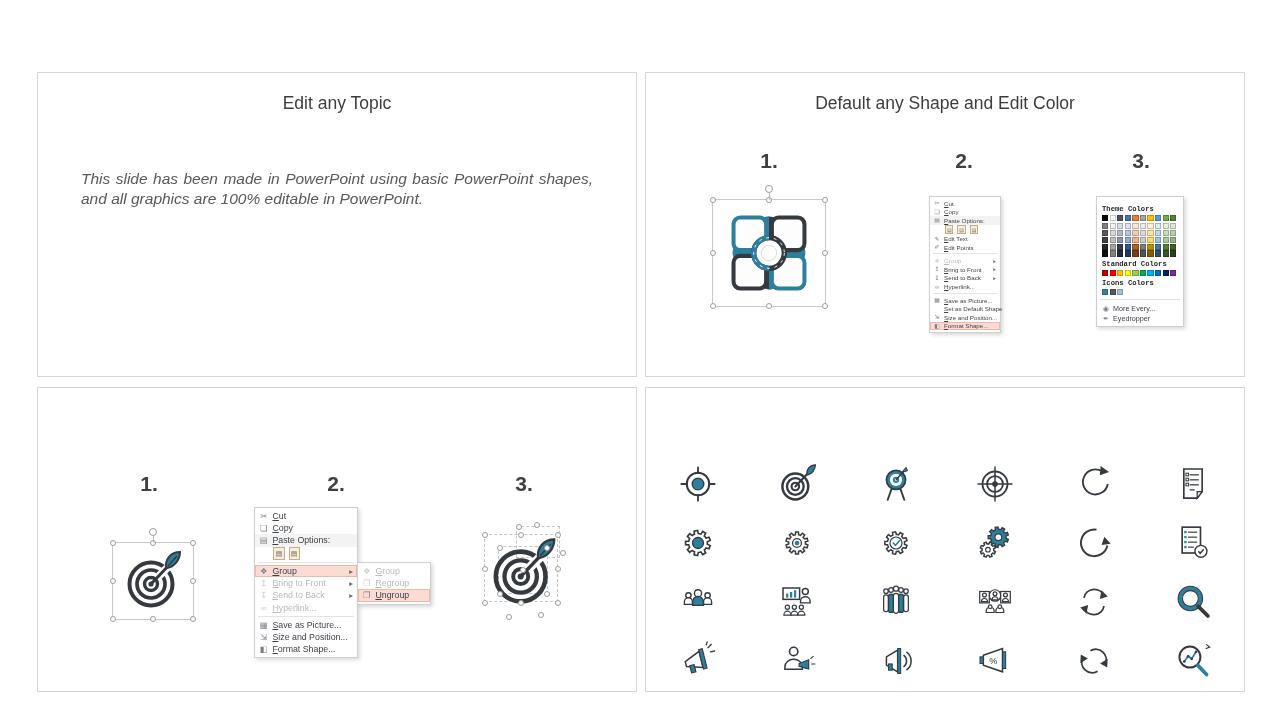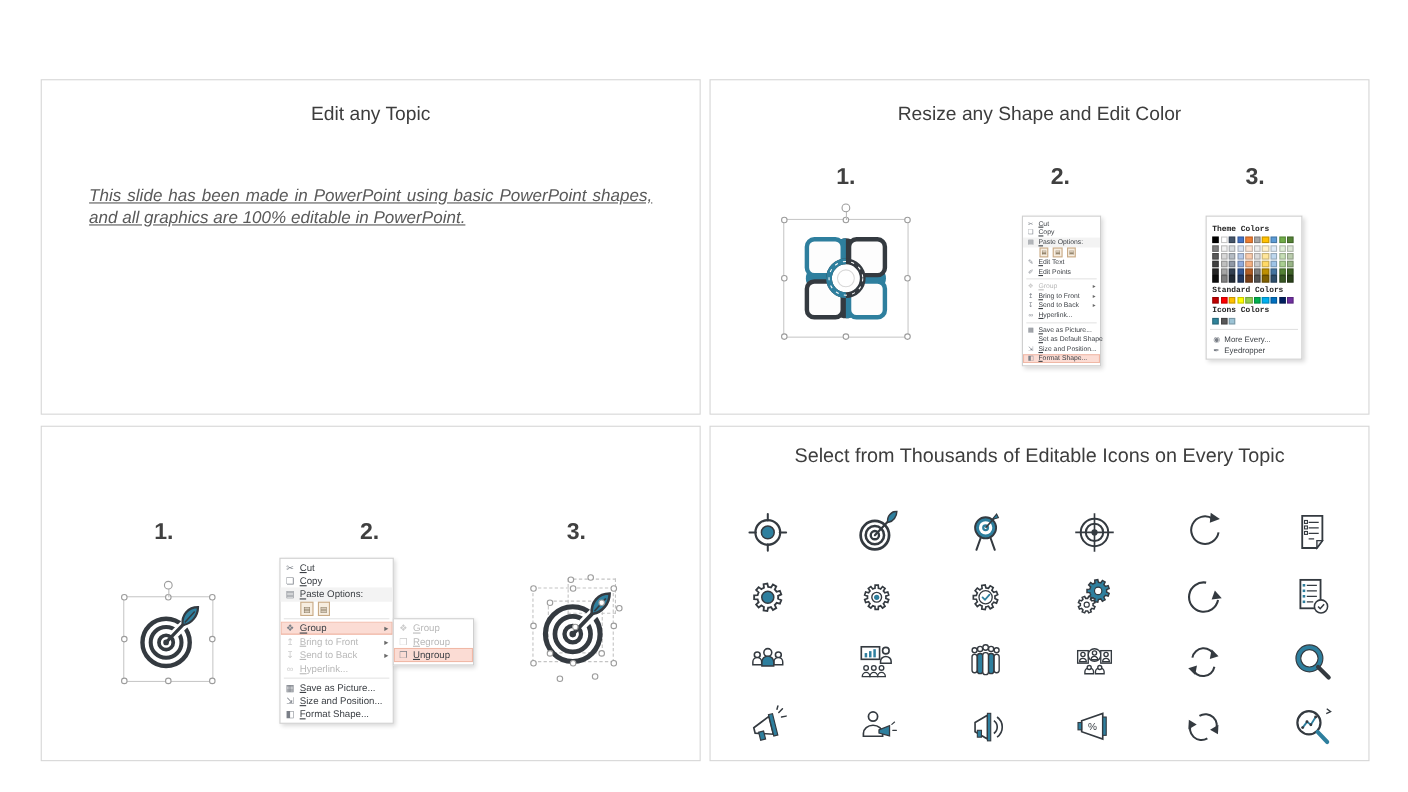--- a/index.html
+++ b/index.html
@@ -4,21 +4,21 @@
 <style>
   html,body{margin:0;padding:0;background:#fff;}
   .slide{position:relative;width:1280px;height:720px;background:#fff;font-family:"Liberation Sans",sans-serif;overflow:hidden;}
   .slide-title{position:absolute;top:12px;left:0;width:100%;text-align:center;font-size:30px;color:#262626;letter-spacing:.5px;}
   .panel{position:absolute;width:600px;height:305px;background:#fff;border:1px solid #d6d6d6;box-sizing:border-box;}
   .panel.tl{left:37px;top:72px;} .panel.tr{left:645px;top:72px;}
   .panel.bl{left:37px;top:387px;} .panel.br{left:645px;top:387px;}
   .ptitle{position:absolute;top:20px;left:0;width:100%;text-align:center;font-size:17.5px;color:#3d3d3d;}
   .br .ptitle{top:16px;font-size:18px;}
   .psub{position:absolute;top:44px;left:0;width:100%;text-align:center;font-size:11.5px;font-style:italic;color:#595959;}
-  .para{position:absolute;left:43px;right:43px;font-size:15.5px;font-style:italic;color:#595959;line-height:1.26;text-align:justify;margin:0;text-decoration:underline;}
+  .para{position:absolute;left:43px;right:43px;font-size:15.5px;font-style:italic;color:#595959;line-height:1.26;text-align:justify;margin:0;}
   .para.p1{top:96px;} .para.p2{top:174px;}
   .stepnum{position:absolute;transform:translateX(-50%);font-size:21px;font-weight:bold;color:#404040;}
   
   .selbox{position:absolute;border:1px solid #c9c9c9;}
   .selbox .inner{display:flex;align-items:center;justify-content:center;width:100%;height:100%;}
   .hd{position:absolute;width:6px;height:6px;background:#fff;border:1px solid #9c9c9c;border-radius:50%;box-sizing:border-box;}
   .rotline{position:absolute;top:-8px;left:50%;width:1px;height:8px;background:#bdbdbd;}
   .rot{position:absolute;top:-15px;left:50%;margin-left:-4px;width:8px;height:8px;background:#fff;border:1px solid #9c9c9c;border-radius:50%;box-sizing:border-box;}
   .loose{position:absolute;}
   .dashbox{position:absolute;border:1px dashed #c4c4c4;}
@@ -55,21 +55,21 @@
 <body>
 
 <div class="slide">
 
   <section class="panel tl">
     <div class="ptitle">Edit any Topic</div>
     <p class="para p1">This slide has been made in PowerPoint using basic PowerPoint shapes, and all graphics are 100% editable in PowerPoint.</p>
   </section>
 
   <section class="panel tr">
-    <div class="ptitle">Resize any Shape and Edit Color</div>
+    <div class="ptitle">Default any Shape and Edit Color</div>
     <span class="stepnum" style="left:123px;top:76px">1.</span>
     <span class="stepnum" style="left:318px;top:76px">2.</span>
     <span class="stepnum" style="left:495px;top:76px">3.</span>
     <div class="selbox" id="tr-shape-box" style="left:66px;top:126px;width:112px;height:106px">
       <div class="inner" id="tr-shape">
           <svg viewBox="0 0 96 96" width="92" height="92">
    <g fill="#343A40">
               <circle cx="48" cy="22" r="12"></circle>
               <circle cx="48" cy="74" r="12"></circle>
             </g>
@@ -399,21 +399,20 @@
         <span class="hd" style="left: 44px; top: 47px;"></span>
         <span class="hd" style="left: 40px; top: 4px;"></span>
         <span class="hd" style="left: 58px; top: 2px;"></span>
         <span class="hd" style="left: 84px; top: 30px;"></span>
         <span class="hd" style="left: 30px; top: 94px;"></span>
         <span class="hd" style="left: 62px; top: 92px;"></span>
       </div>
   </section>
 
   <section class="panel br">
-    <div class="ptitle">Select from Thousands of Editable Icons on Every Topic</div>
     <div class="icon-grid" id="icon-grid">
         <div class="cell">
           <svg viewBox="0 0 48 48" width="40" height="40" xmlns="http://www.w3.org/2000/svg">
             <circle cx="24" cy="24" r="13.5" fill="none" stroke="#343A40" stroke-width="2.4"></circle>
             <circle cx="24" cy="24" r="7" fill="#2E7F9E" stroke="#343A40" stroke-width="1.6"></circle>
             <g stroke="#343A40" stroke-width="2.2" stroke-linecap="round">
               <line x1="24" y1="4" x2="24" y2="11"></line>
               <line x1="24" y1="37" x2="24" y2="44"></line>
               <line x1="4" y1="24" x2="11" y2="24"></line>
               <line x1="37" y1="24" x2="44" y2="24"></line>

